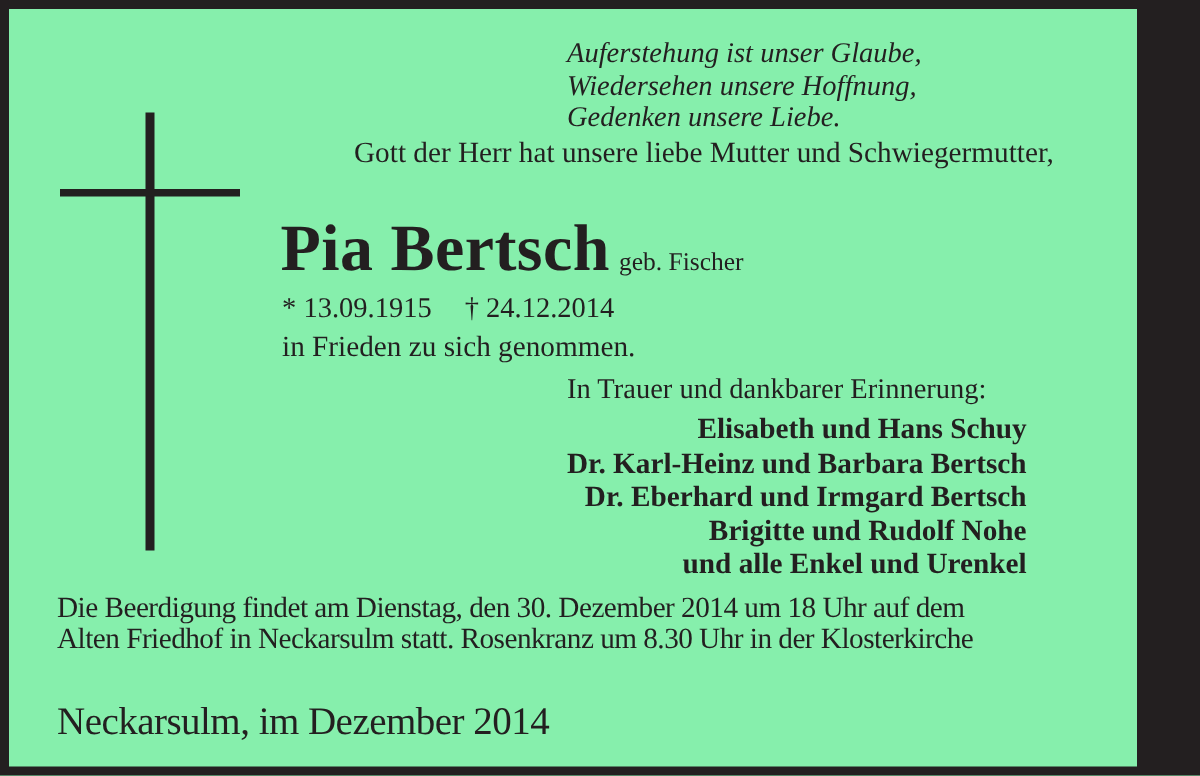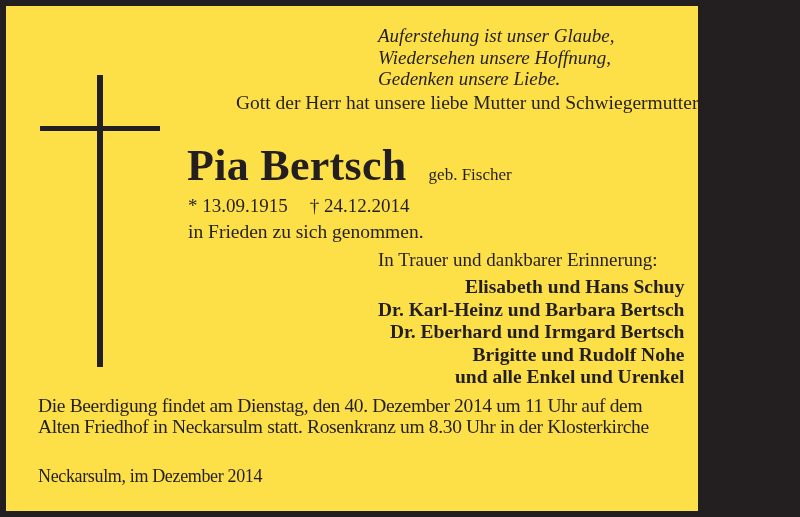--- a/index.html
+++ b/index.html
@@ -4,22 +4,22 @@
 <style>
   html, body { margin: 0; padding: 0; }
   body {
     width: 800px; height: 517px; overflow: hidden;
     background: #231f20;
     font-family: "DejaVu Serif", "Liberation Serif", serif;
     color: #231f20;
   }
   .card {
     position: absolute; left: 6px; top: 6px;
-    width: 692px; height: 505px;
-    background: #fde047;
+    width: 752px; height: 505px;
+    background: #86efac;
   }
   .abs { position: absolute; white-space: nowrap; }
   .motto {
     left: 372px; top: 19px;
     font-family: "Liberation Serif", serif;
     font-style: italic; font-size: 19px; line-height: 21.5px;
   }
   .motto div { display: block; }
   .cross-v { position: absolute; left: 91px; top: 69px; width: 6px; height: 292px; background: #231f20; }
   .cross-h { position: absolute; left: 34px; top: 120px; width: 120px; height: 5px; background: #231f20; }
@@ -29,21 +29,21 @@
     font-size: 19.5px; line-height: 22.5px;
   }
   .intro div { display: block; margin-left: 48px; }
   .name-row { left: 181px; top: 134px; }
   .name {
     font-family: "Liberation Serif", serif;
     font-weight: bold; font-size: 44px; letter-spacing: 0.3px;
   }
   .maiden {
     font-family: "Liberation Serif", serif;
-    font-size: 17px; margin-left: 22px; text-align: right;
+    font-size: 17px; margin-left: 6px; text-align: right;
   }
   .dates {
     left: 182px; top: 189px;
     font-family: "Liberation Serif", serif;
     font-size: 19px;
     text-align: center;
   }
   .dates .death { margin-left: 22px; }
   .taken {
     left: 182px; top: 215px;
@@ -64,21 +64,21 @@
   .funeral {
     left: 32px; top: 389px;
     font-family: "Liberation Serif", serif;
     font-size: 19.5px; line-height: 21px;
     letter-spacing: -0.35px;
   }
   .funeral div { display: block; }
   .place-date {
     left: 32px; top: 460px;
     font-family: "Liberation Serif", serif;
-    font-size: 18px; letter-spacing: -0.35px;
+    font-size: 26px; letter-spacing: -0.35px;
   }
 </style>
 </head>
 <body>
 
 <div class="card">
 
   <div class="abs motto">
     <div>Auferstehung ist unser Glaube,</div>
     <div>Wiedersehen unsere Hoffnung,</div>
@@ -108,18 +108,18 @@
 
   <div class="abs mourners">
     <div>Elisabeth und Hans Schuy</div>
     <div>Dr. Karl-Heinz und Barbara Bertsch</div>
     <div>Dr. Eberhard und Irmgard Bertsch</div>
     <div>Brigitte und Rudolf Nohe</div>
     <div>und alle Enkel und Urenkel</div>
   </div>
 
   <div class="abs funeral">
-    <div>Die Beerdigung findet am Dienstag, den 40. Dezember 2014 um 11 Uhr auf dem</div>
+    <div>Die Beerdigung findet am Dienstag, den 30. Dezember 2014 um 18 Uhr auf dem</div>
     <div>Alten Friedhof in Neckarsulm statt. Rosenkranz um 8.30 Uhr in der Klosterkirche</div>
   </div>
 
   <div class="abs place-date">Neckarsulm, im Dezember 2014</div>
 </div>
 
 </body></html>

